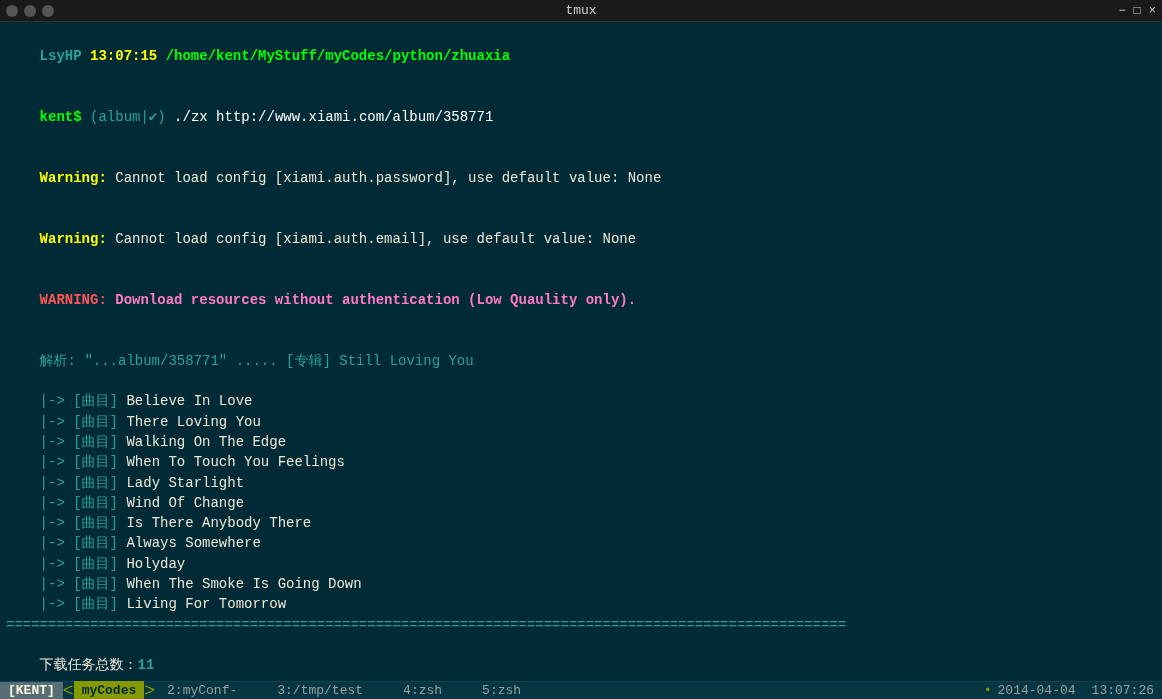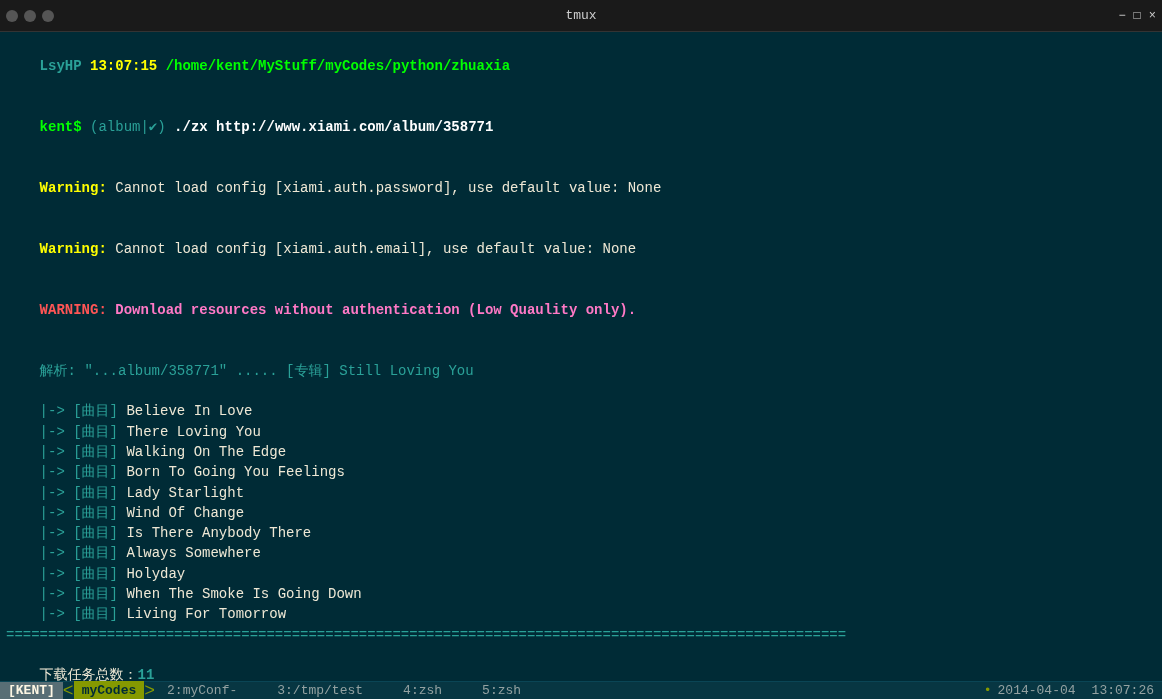--- a/index.html
+++ b/index.html
@@ -15,21 +15,21 @@
     }
     .titlebar {
       background: #1a1a1a;
       color: #ccc;
       text-align: center;
       padding: 2px 0;
       font-size: 13px;
       display: flex;
       align-items: center;
       justify-content: space-between;
-      height: 32px;
+      height: 22px;
       border-bottom: 1px solid #333;
     }
     .titlebar-left {
       width: 60px;
       display: flex;
       align-items: center;
       padding-left: 6px;
       gap: 6px;
     }
     .titlebar-btn {
@@ -62,21 +62,21 @@
     }
     .line {
       white-space: pre;
       line-height: 1.45;
       font-size: 14px;
     }
     .cyan { color: #2aa198; }
     .white { color: #eee8d5; }
     .bold-green { color: #00ff00; font-weight: bold; }
     .bold-yellow { color: #ffff00; font-weight: bold; }
-    .bold-white { color: #ffffff; font-weight: bold; }
+    .bold-white { color: #ffffff; font-weight: normal; }
     .warning-label { color: #ffff00; font-weight: bold; }
     .warning-msg { color: #eee8d5; }
     .danger-label { color: #ff5555; font-weight: bold; }
     .danger-msg { color: #ff79c6; font-weight: bold; }
     .track-arrow { color: #2aa198; }
     .track-bracket { color: #2aa198; }
     .track-name { color: #eee8d5; }
     .separator { color: #2aa198; }
     .count-label { color: #eee8d5; }
     .count-num { color: #2aa198; font-weight: bold; }
@@ -171,21 +171,21 @@
   </div>
 
   <div class="line">
     <span class="cyan">解析: "...album/358771" ..... [专辑] Still Loving You</span>
   </div>
 
   <div id="track-list-container">
       <div class="line"><span class="track-arrow">    |-&gt;</span> <span class="track-bracket">[曲目]</span> <span class="track-name">Believe In Love</span></div>
       <div class="line"><span class="track-arrow">    |-&gt;</span> <span class="track-bracket">[曲目]</span> <span class="track-name">There Loving You</span></div>
       <div class="line"><span class="track-arrow">    |-&gt;</span> <span class="track-bracket">[曲目]</span> <span class="track-name">Walking On The Edge</span></div>
-      <div class="line"><span class="track-arrow">    |-&gt;</span> <span class="track-bracket">[曲目]</span> <span class="track-name">Born To Going You Feelings</span></div>
+      <div class="line"><span class="track-arrow">    |-&gt;</span> <span class="track-bracket">[曲目]</span> <span class="track-name">When To Touch You Feelings</span></div>
       <div class="line"><span class="track-arrow">    |-&gt;</span> <span class="track-bracket">[曲目]</span> <span class="track-name">Lady Starlight</span></div>
       <div class="line"><span class="track-arrow">    |-&gt;</span> <span class="track-bracket">[曲目]</span> <span class="track-name">Wind Of Change</span></div>
       <div class="line"><span class="track-arrow">    |-&gt;</span> <span class="track-bracket">[曲目]</span> <span class="track-name">Is There Anybody There</span></div>
       <div class="line"><span class="track-arrow">    |-&gt;</span> <span class="track-bracket">[曲目]</span> <span class="track-name">Always Somewhere</span></div>
       <div class="line"><span class="track-arrow">    |-&gt;</span> <span class="track-bracket">[曲目]</span> <span class="track-name">Holyday</span></div>
       <div class="line"><span class="track-arrow">    |-&gt;</span> <span class="track-bracket">[曲目]</span> <span class="track-name">When The Smoke Is Going Down</span></div>
       <div class="line"><span class="track-arrow">    |-&gt;</span> <span class="track-bracket">[曲目]</span> <span class="track-name">Living For Tomorrow</span></div>
     </div>
 
   <div class="line separator">====================================================================================================</div>

